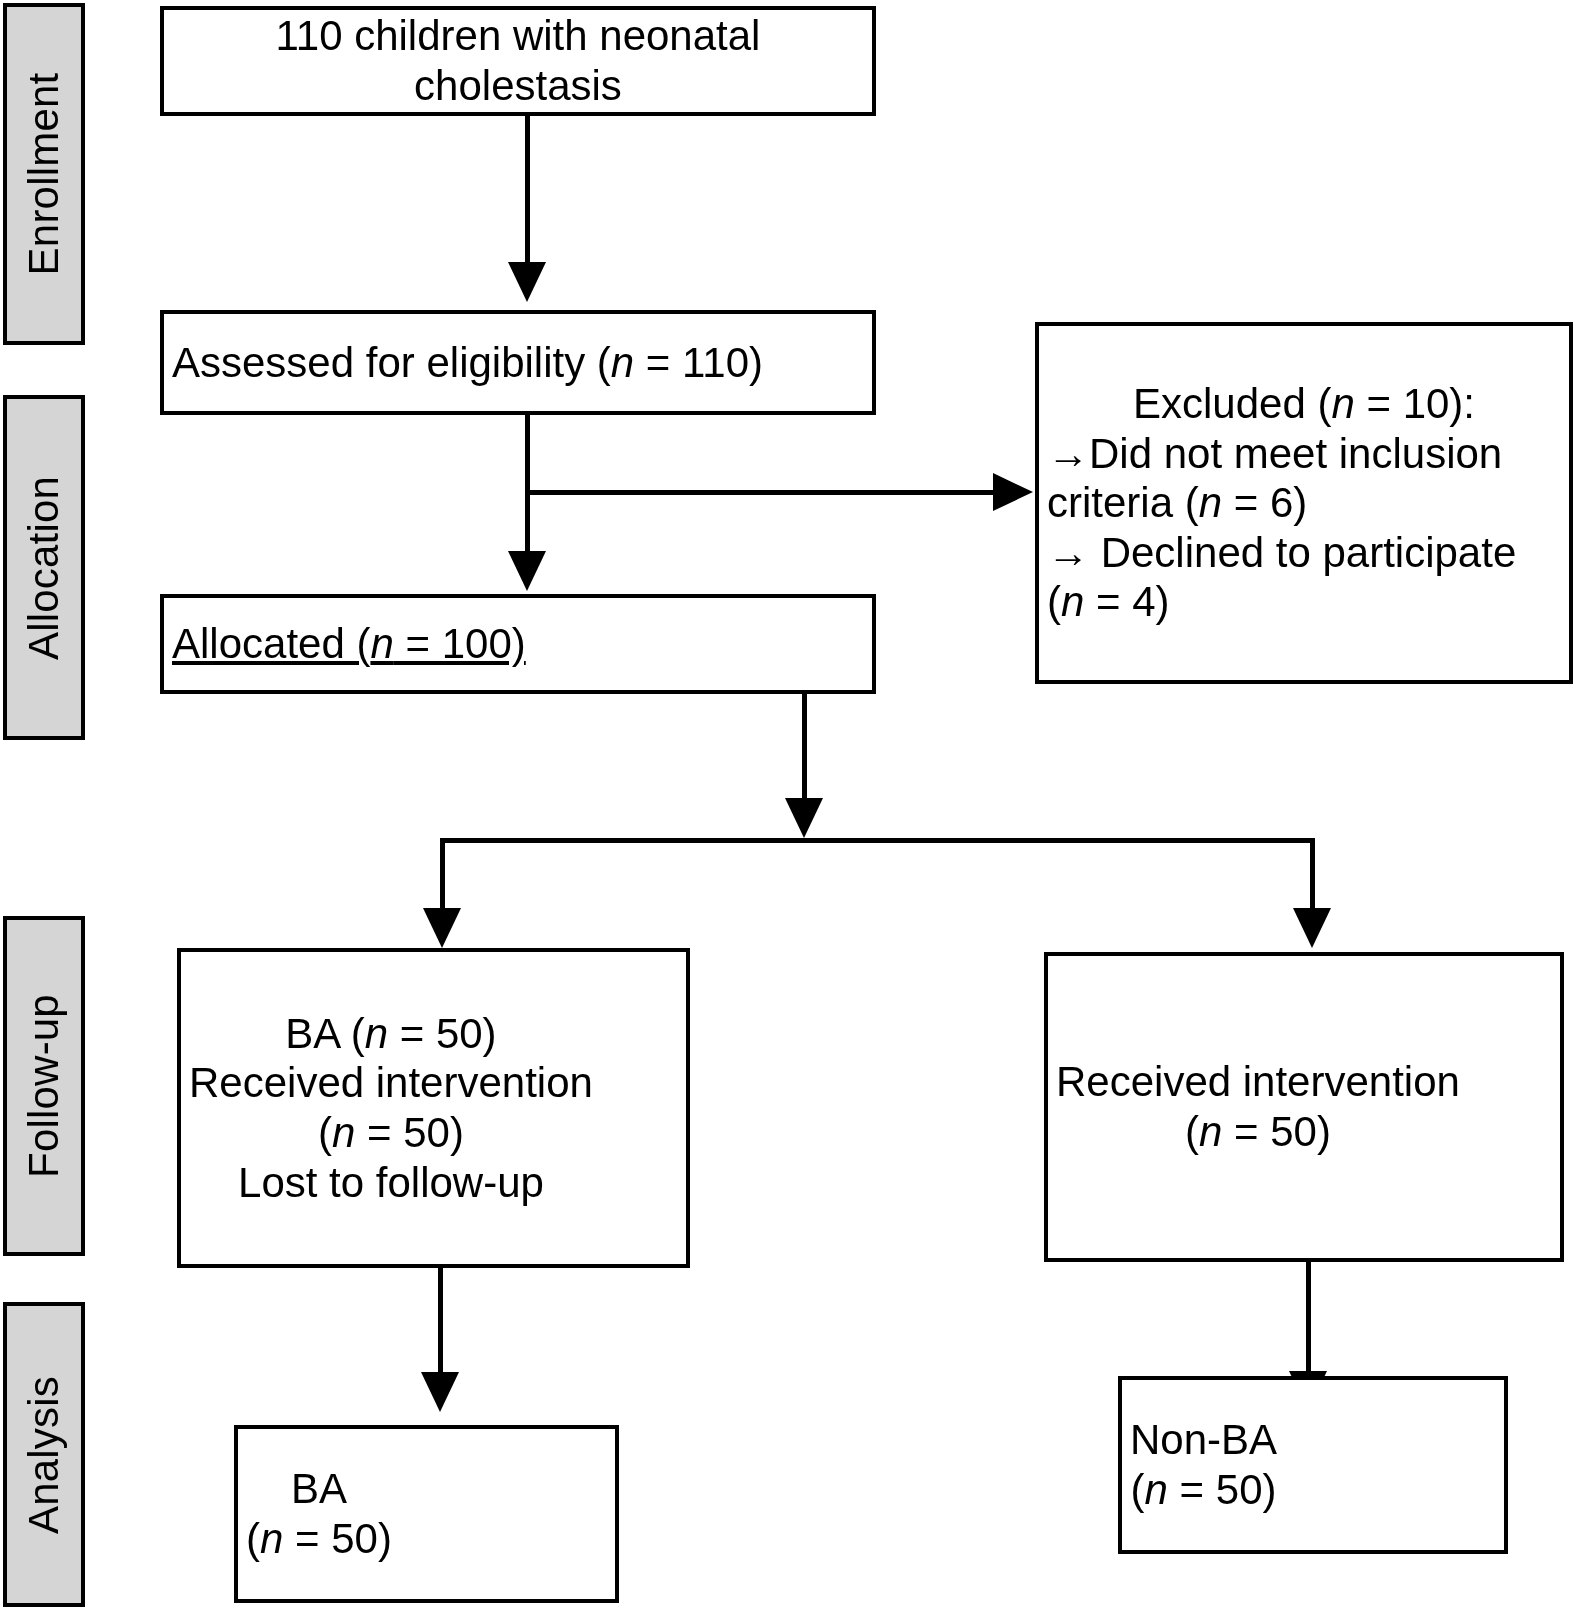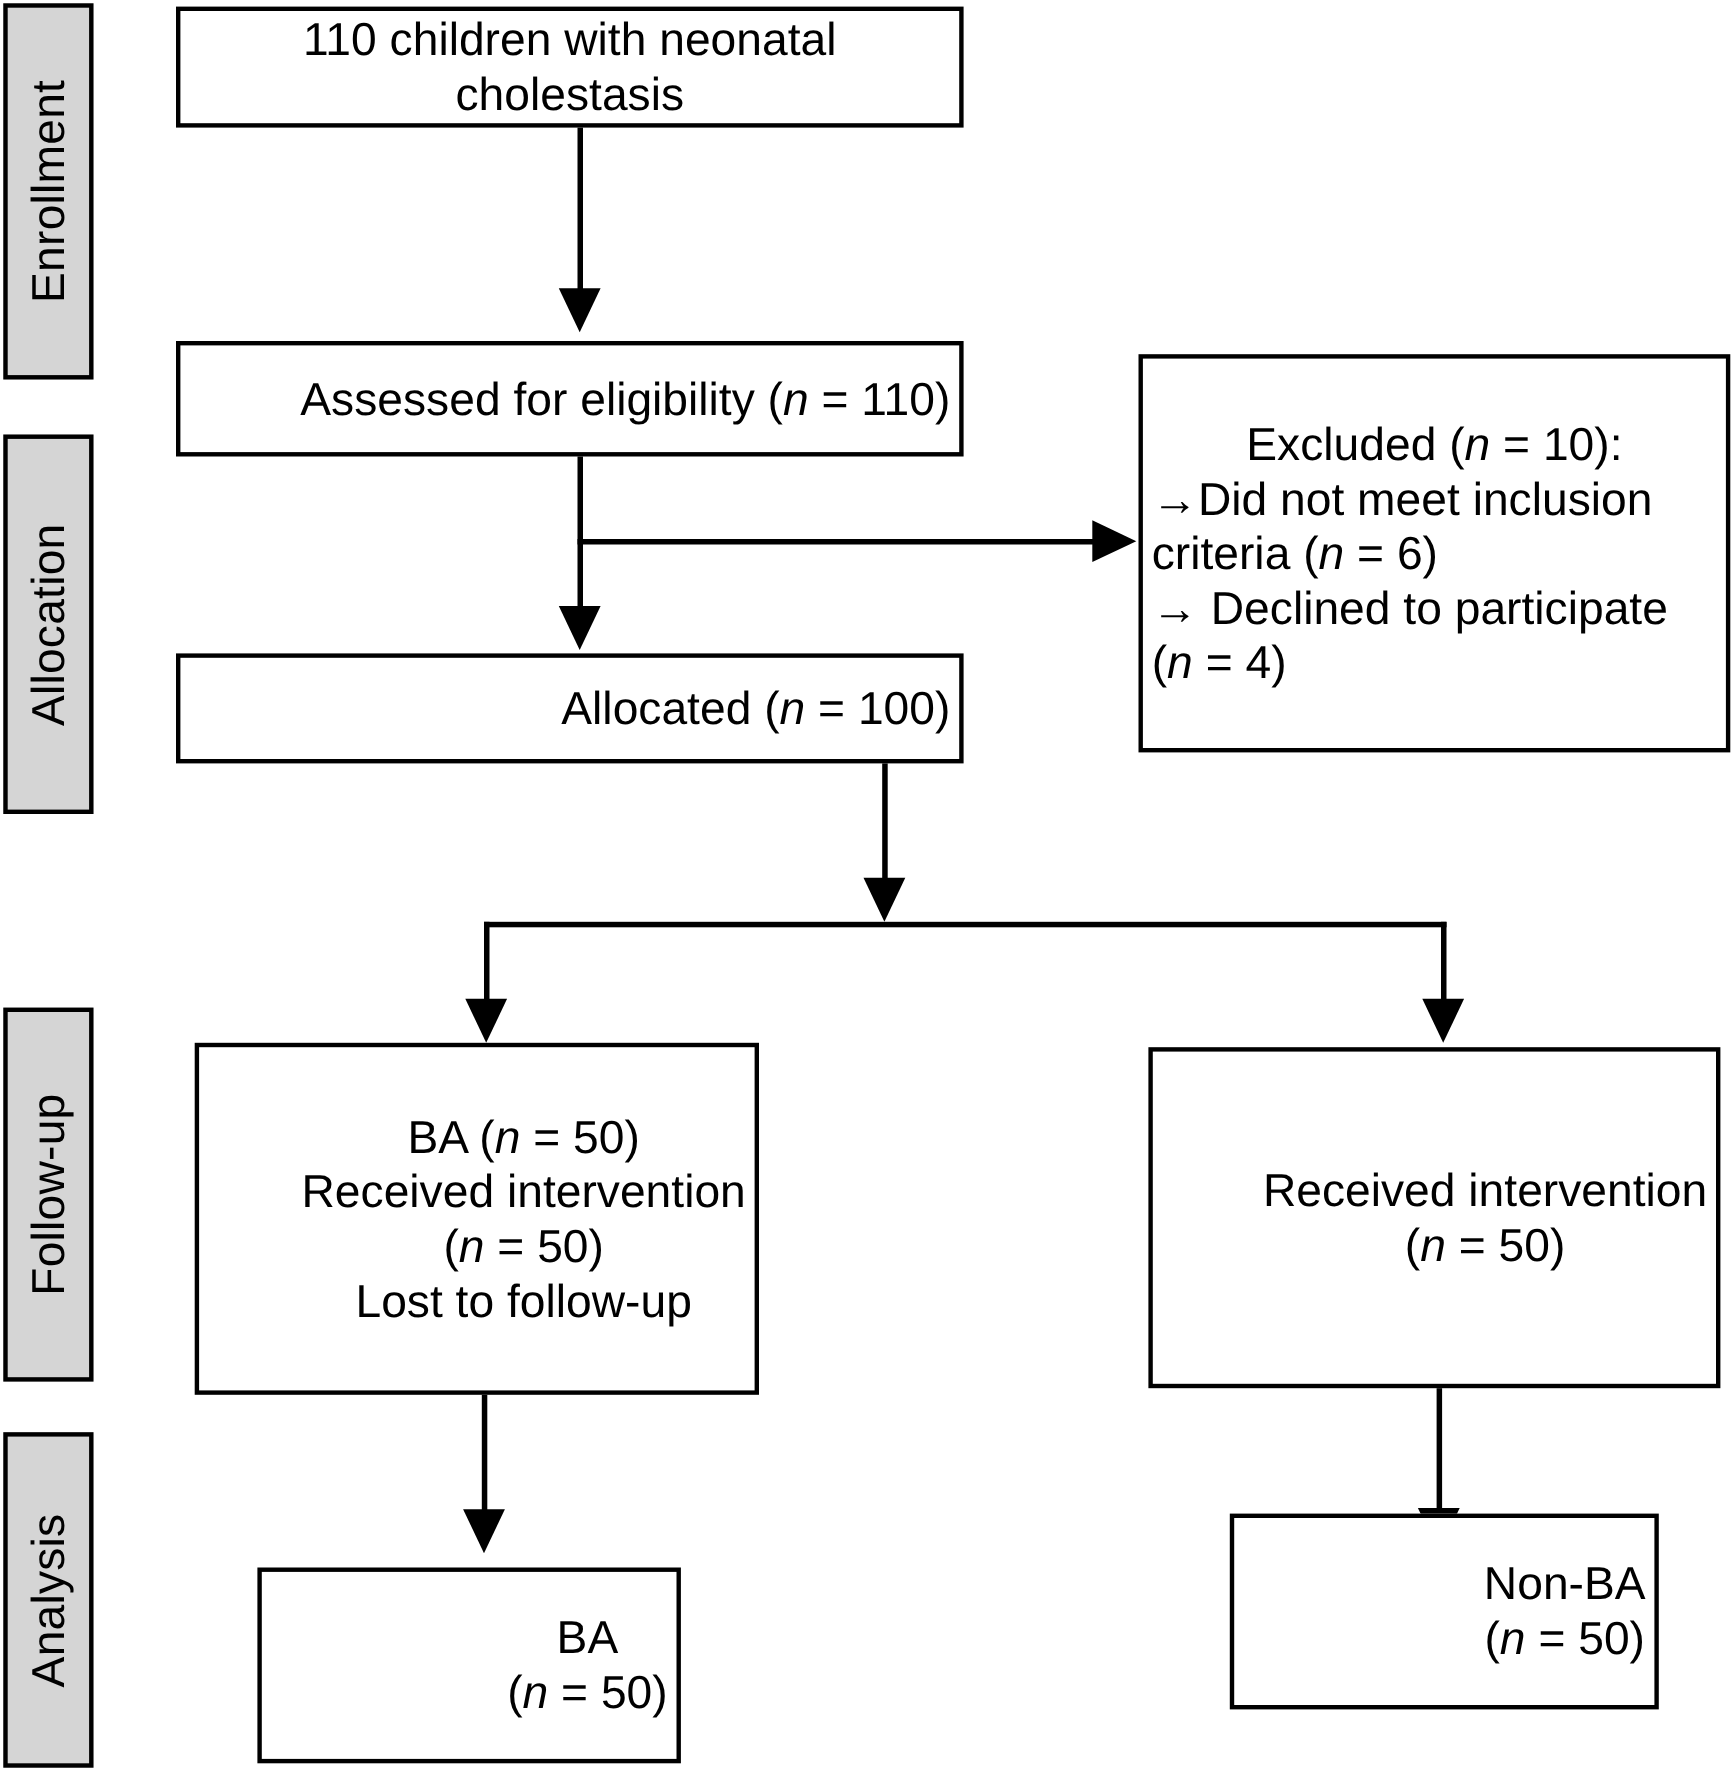--- a/index.html
+++ b/index.html
@@ -34,21 +34,21 @@
     line-height: 1;
   }
   
   .flow-box {
     position: absolute;
     background: #ffffff;
     border: 4px solid #000000;
     box-sizing: border-box;
     display: flex;
     align-items: center;
-    justify-content: flex-end;
+    justify-content: flex-start;
     text-align: center;
     color: #000000;
   }
   .flow-box .box-text {
     font-size: 42px;
     line-height: 1.18;
     padding: 0 8px;
   }
   .flow-box.align-left .box-text {
     text-align: left;
@@ -123,21 +123,21 @@
   <div class="arrow-right" style="left:993px; top:473px;"></div>
 
   <div class="flow-box align-left" style="left:1035px; top:322px; width:538px; height:362px;">
     <div class="box-text">
       <div style="text-align:center;"><span>Excluded (</span><span class="it">n</span><span> = 10):</span></div>
       <div><span class="inline-arrow">→</span><span>Did not meet inclusion criteria (</span><span class="it">n</span><span> = 6)</span></div>
       <div><span class="inline-arrow">→</span><span> Declined to participate (</span><span class="it">n</span><span> = 4)</span></div>
     </div>
   </div>
 
-  <div class="flow-box" style="left:160px; top:594px; width:716px; height:100px;">
+  <div class="flow-box" style="left:160px; top:594px; width:716px; height:100px;text-decoration:underline;">
     <div class="box-text">
       <span>Allocated (</span><span class="it">n</span><span> = 100)</span>
     </div>
   </div>
 
   <div class="conn v-line" style="left:802px; top:694px; width:5px; height:105px;"></div>
   <div class="arrow-down" style="left:785px; top:798px;"></div>
 
   <div class="conn h-line" style="left:440px; top:838px; width:875px; height:5px;"></div>
 

